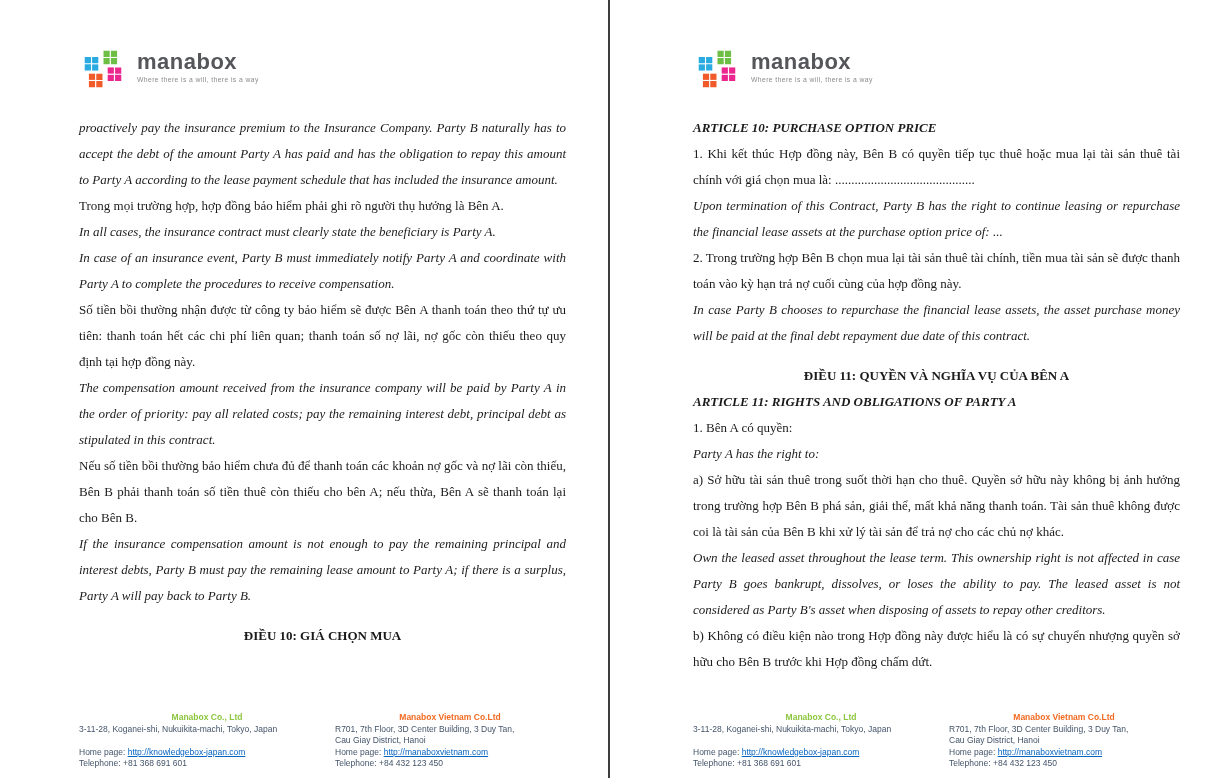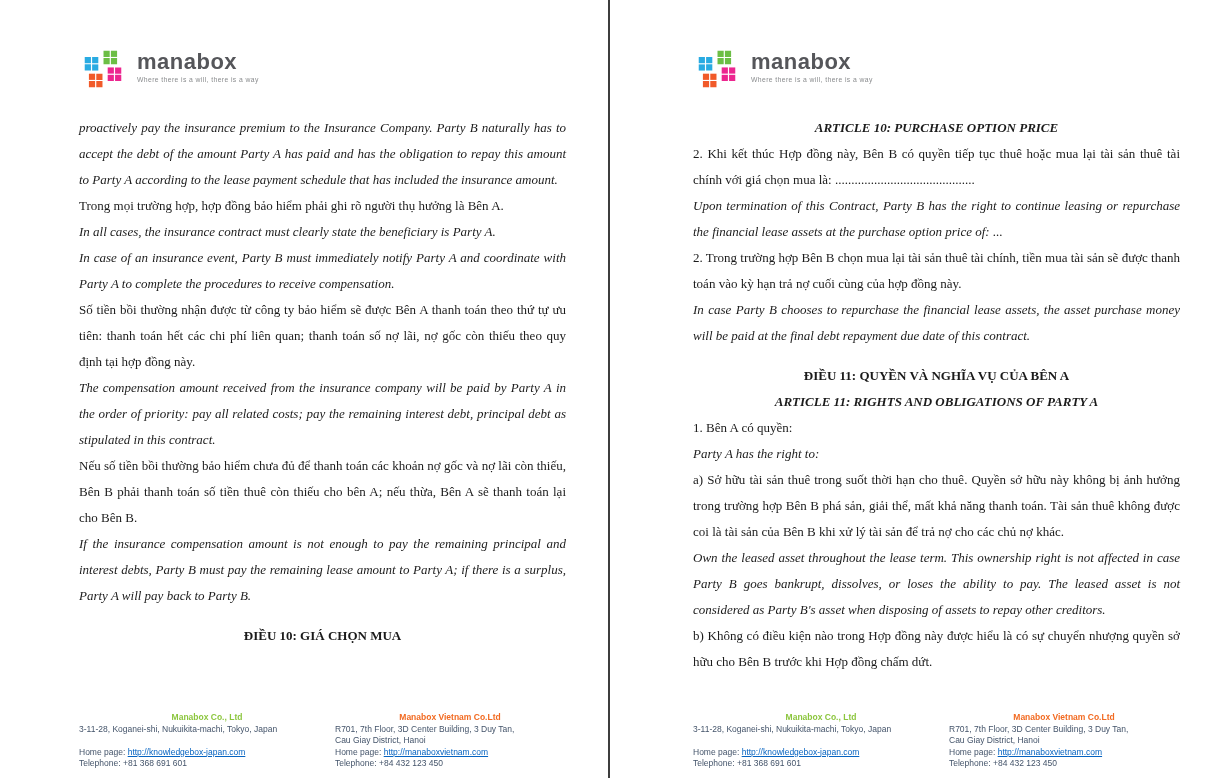--- a/index.html
+++ b/index.html
@@ -25,21 +25,21 @@
   .tagline{
     font-family:"Liberation Sans", sans-serif;font-size:6.8px;color:#8a8c8e;
     letter-spacing:0.4px;margin-top:3px;
   }
 
   
   .doc-body{width:487px;font-size:13px;line-height:26px;}
   .doc-body p{margin:0;text-align:justify;}
   .doc-body p.italic{font-style:italic;}
   .doc-body p.heading{font-weight:bold;text-align:center;}
-  .doc-body p.heading-italic{font-weight:bold;font-style:italic;text-align:center;}
+  .doc-body p.heading-italic{font-weight:bold;font-style:italic;text-align:left;}
   .doc-body p.gap{margin-top:14px;}
 
   
   .footer{
     position:absolute;left:79px;top:712px;display:flex;width:510px;
     font-family:"Liberation Sans", sans-serif;font-size:8.5px;line-height:11.5px;color:#44546a;
   }
   .page.right .footer{left:79px;}
   .f-col1{width:256px;}
   .f-col2{width:230px;}
@@ -151,21 +151,21 @@
           <polygon points="29,23.8 33.2,28 29,32.2 24.8,28" fill="#EC268F"></polygon>
         </g>
       </svg>
       <div class="logo-text">
         <span class="brand">manabox</span>
         <span class="tagline">Where there is a will, there is a way</span>
       </div>
     </div>
     <div class="doc-body">
         <p class="heading-italic">ARTICLE 10: PURCHASE OPTION PRICE</p>
-        <p class="normal">2. Khi kết thúc Hợp đồng này, Bên B có quyền tiếp tục thuê hoặc mua lại tài sản thuê tài chính với giá chọn mua là: ...........................................</p>
+        <p class="normal">1. Khi kết thúc Hợp đồng này, Bên B có quyền tiếp tục thuê hoặc mua lại tài sản thuê tài chính với giá chọn mua là: ...........................................</p>
         <p class="italic">Upon termination of this Contract, Party B has the right to continue leasing or repurchase the financial lease assets at the purchase option price of: ...</p>
         <p class="normal">2. Trong trường hợp Bên B chọn mua lại tài sản thuê tài chính, tiền mua tài sản sẽ được thanh toán vào kỳ hạn trả nợ cuối cùng của hợp đồng này.</p>
         <p class="italic">In case Party B chooses to repurchase the financial lease assets, the asset purchase money will be paid at the final debt repayment due date of this contract.</p>
         <p class="heading gap">ĐIỀU 11: QUYỀN VÀ NGHĨA VỤ CỦA BÊN A</p>
         <p class="heading-italic">ARTICLE 11: RIGHTS AND OBLIGATIONS OF PARTY A</p>
         <p class="normal">1. Bên A có quyền:</p>
         <p class="italic">Party A has the right to:</p>
         <p class="normal">a) Sở hữu tài sản thuê trong suốt thời hạn cho thuê. Quyền sở hữu này không bị ảnh hưởng trong trường hợp Bên B phá sản, giải thể, mất khả năng thanh toán. Tài sản thuê không được coi là tài sản của Bên B khi xử lý tài sản để trả nợ cho các chủ nợ khác.</p>
         <p class="italic">Own the leased asset throughout the lease term. This ownership right is not affected in case Party B goes bankrupt, dissolves, or loses the ability to pay. The leased asset is not considered as Party B's asset when disposing of assets to repay other creditors.</p>
         <p class="normal">b) Không có điều kiện nào trong Hợp đồng này được hiểu là có sự chuyển nhượng quyền sở hữu cho Bên B trước khi Hợp đồng chấm dứt.</p>

